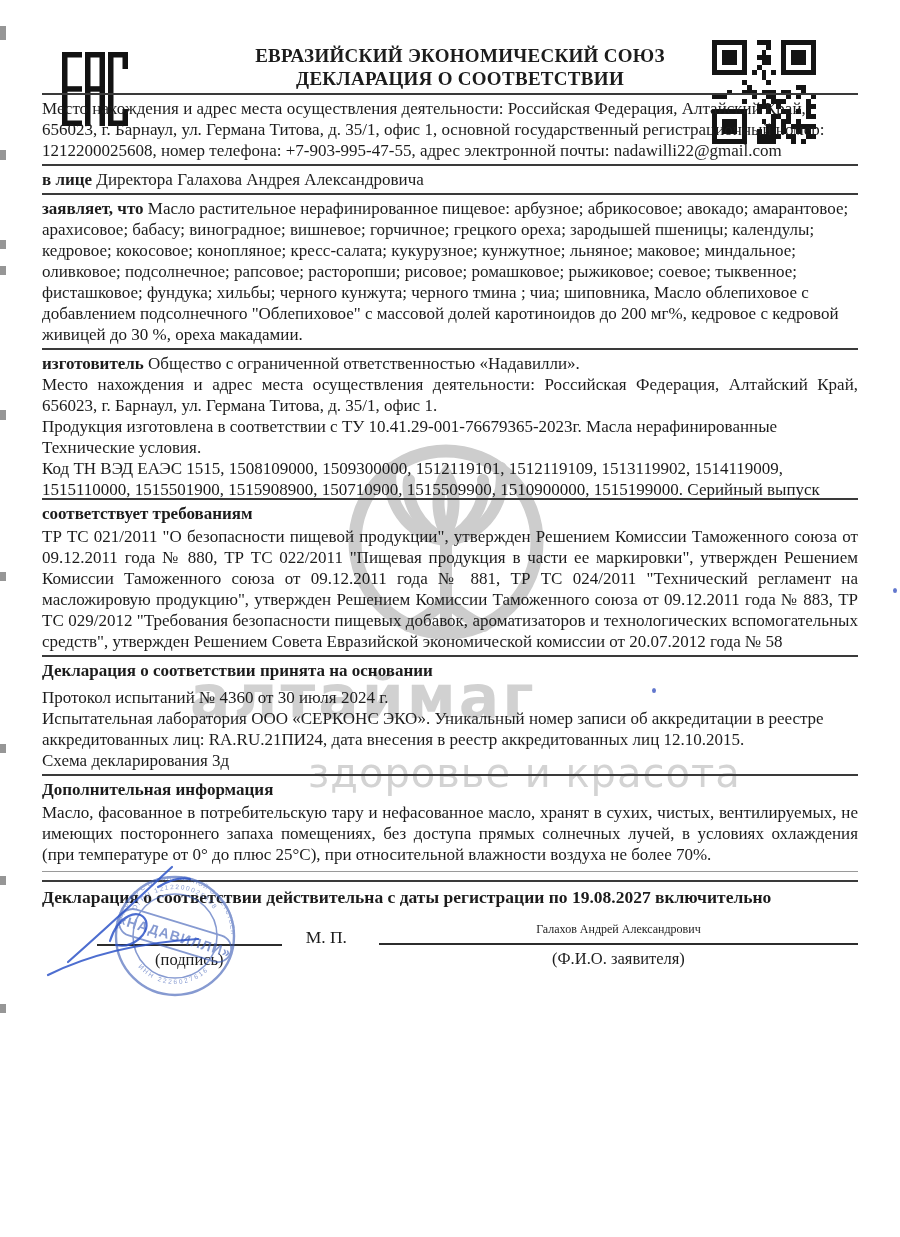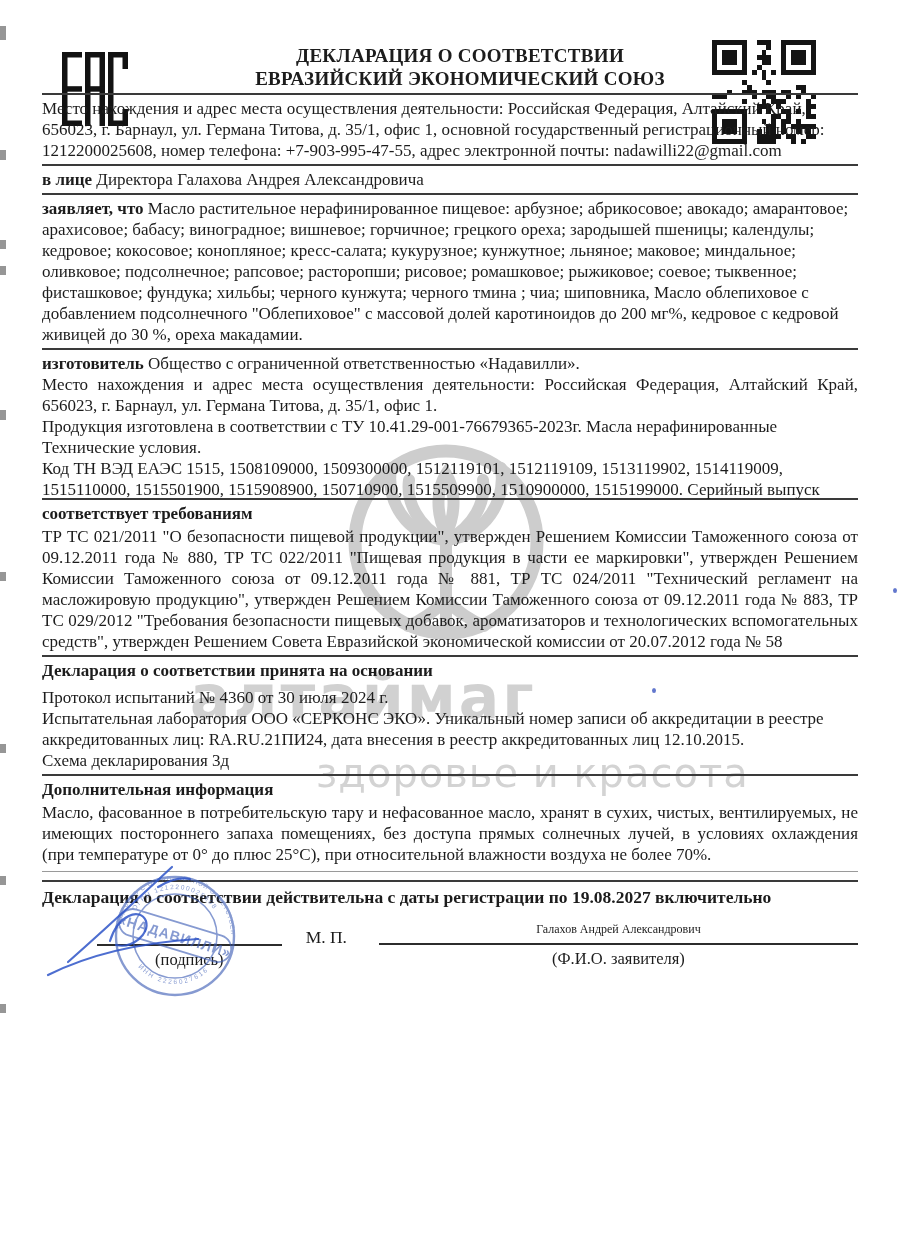--- a/index.html
+++ b/index.html
@@ -8,21 +8,21 @@
     font-family:"Liberation Serif","DejaVu Serif",serif;color:#1c1c1c;
   }
   
   .wm{position:absolute;z-index:0;pointer-events:none;}
   .wm-emblem{left:346px;top:442px;}
   .wm-brand{
     left:190px;top:662px;font-family:"DejaVu Sans","Liberation Sans",sans-serif;
     font-weight:bold;font-size:60px;letter-spacing:3px;color:var(--wm-color,#c9c9c9);opacity:.85;
   }
   .wm-tagline{
-    left:316px;top:750px;font-family:"DejaVu Sans","Liberation Sans",sans-serif;
+    left:308px;top:750px;font-family:"DejaVu Sans","Liberation Sans",sans-serif;
     font-size:40px;color:var(--wm-color,#c9c9c9);opacity:.8;letter-spacing:1px;
   }
   
   .content{position:relative;z-index:1;padding:44px 42px 0 42px;font-size:17px;line-height:21px;}
   p{margin:0;}
   .rule{border:none;border-top:2px solid #3a3a3a;margin:3px 0;height:0;}
   .rule-thin{border:none;border-top:1px solid #9a9a9a;margin:6px 0 8px 0;height:0;}
   .doc-title{
     text-align:center;font-weight:bold;font-size:19px;line-height:23px;letter-spacing:.3px;margin:0 120px 0 140px;
   }
@@ -292,22 +292,22 @@
       <rect x="50" y="100" width="5" height="5" fill="#141414"></rect>
       <rect x="55" y="100" width="5" height="5" fill="#141414"></rect>
       <rect x="60" y="100" width="5" height="5" fill="#141414"></rect>
       <rect x="80" y="100" width="5" height="5" fill="#141414"></rect>
       <rect x="90" y="100" width="5" height="5" fill="#141414"></rect>
     </svg>
 
   <div class="content">
 
     <div class="doc-title">
+      <div>ЕВРАЗИЙСКИЙ ЭКОНОМИЧЕСКИЙ СОЮЗ</div>
       <div>ДЕКЛАРАЦИЯ О СООТВЕТСТВИИ</div>
-      <div>ЕВРАЗИЙСКИЙ ЭКОНОМИЧЕСКИЙ СОЮЗ</div>
     </div>
 
 
     <hr class="rule">
 
     <p>Место нахождения и адрес места осуществления деятельности: Российская Федерация, Алтайский Край, 656023, г. Барнаул, ул. Германа Титова, д. 35/1, офис 1, основной государственный регистрационный номер: 1212200025608, номер телефона: +7-903-995-47-55, адрес электронной почты: nadawilli22@gmail.com</p>
 
     <hr class="rule">
 
     <p><b>в лице</b> <span>Директора Галахова Андрея Александровича</span></p>

